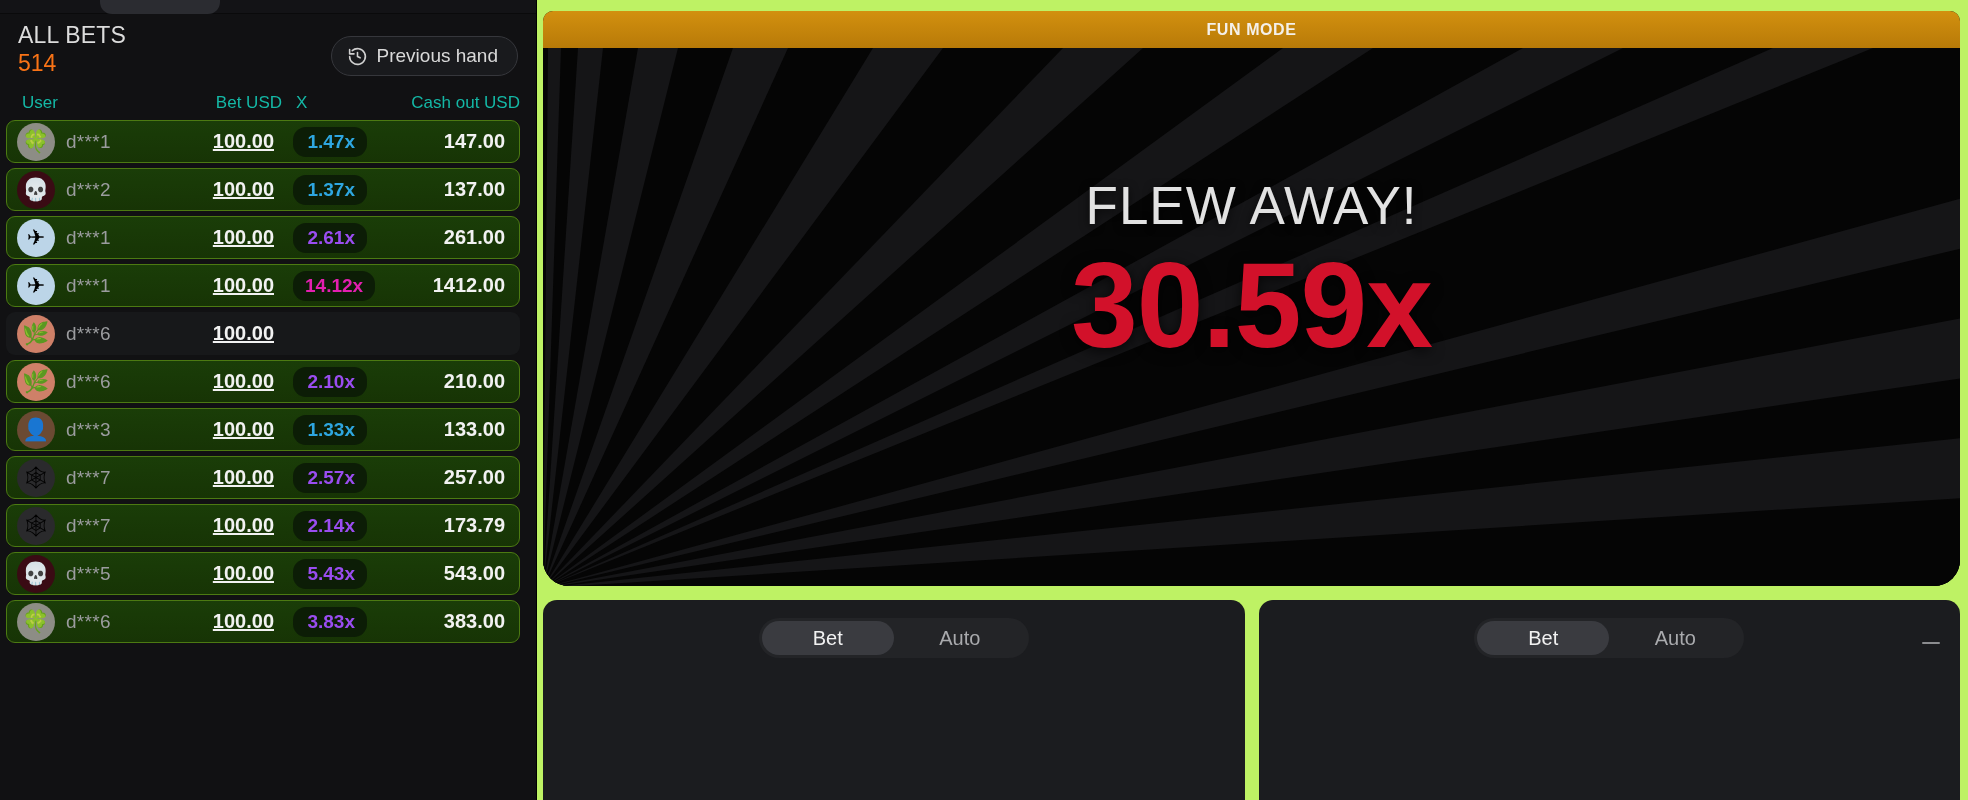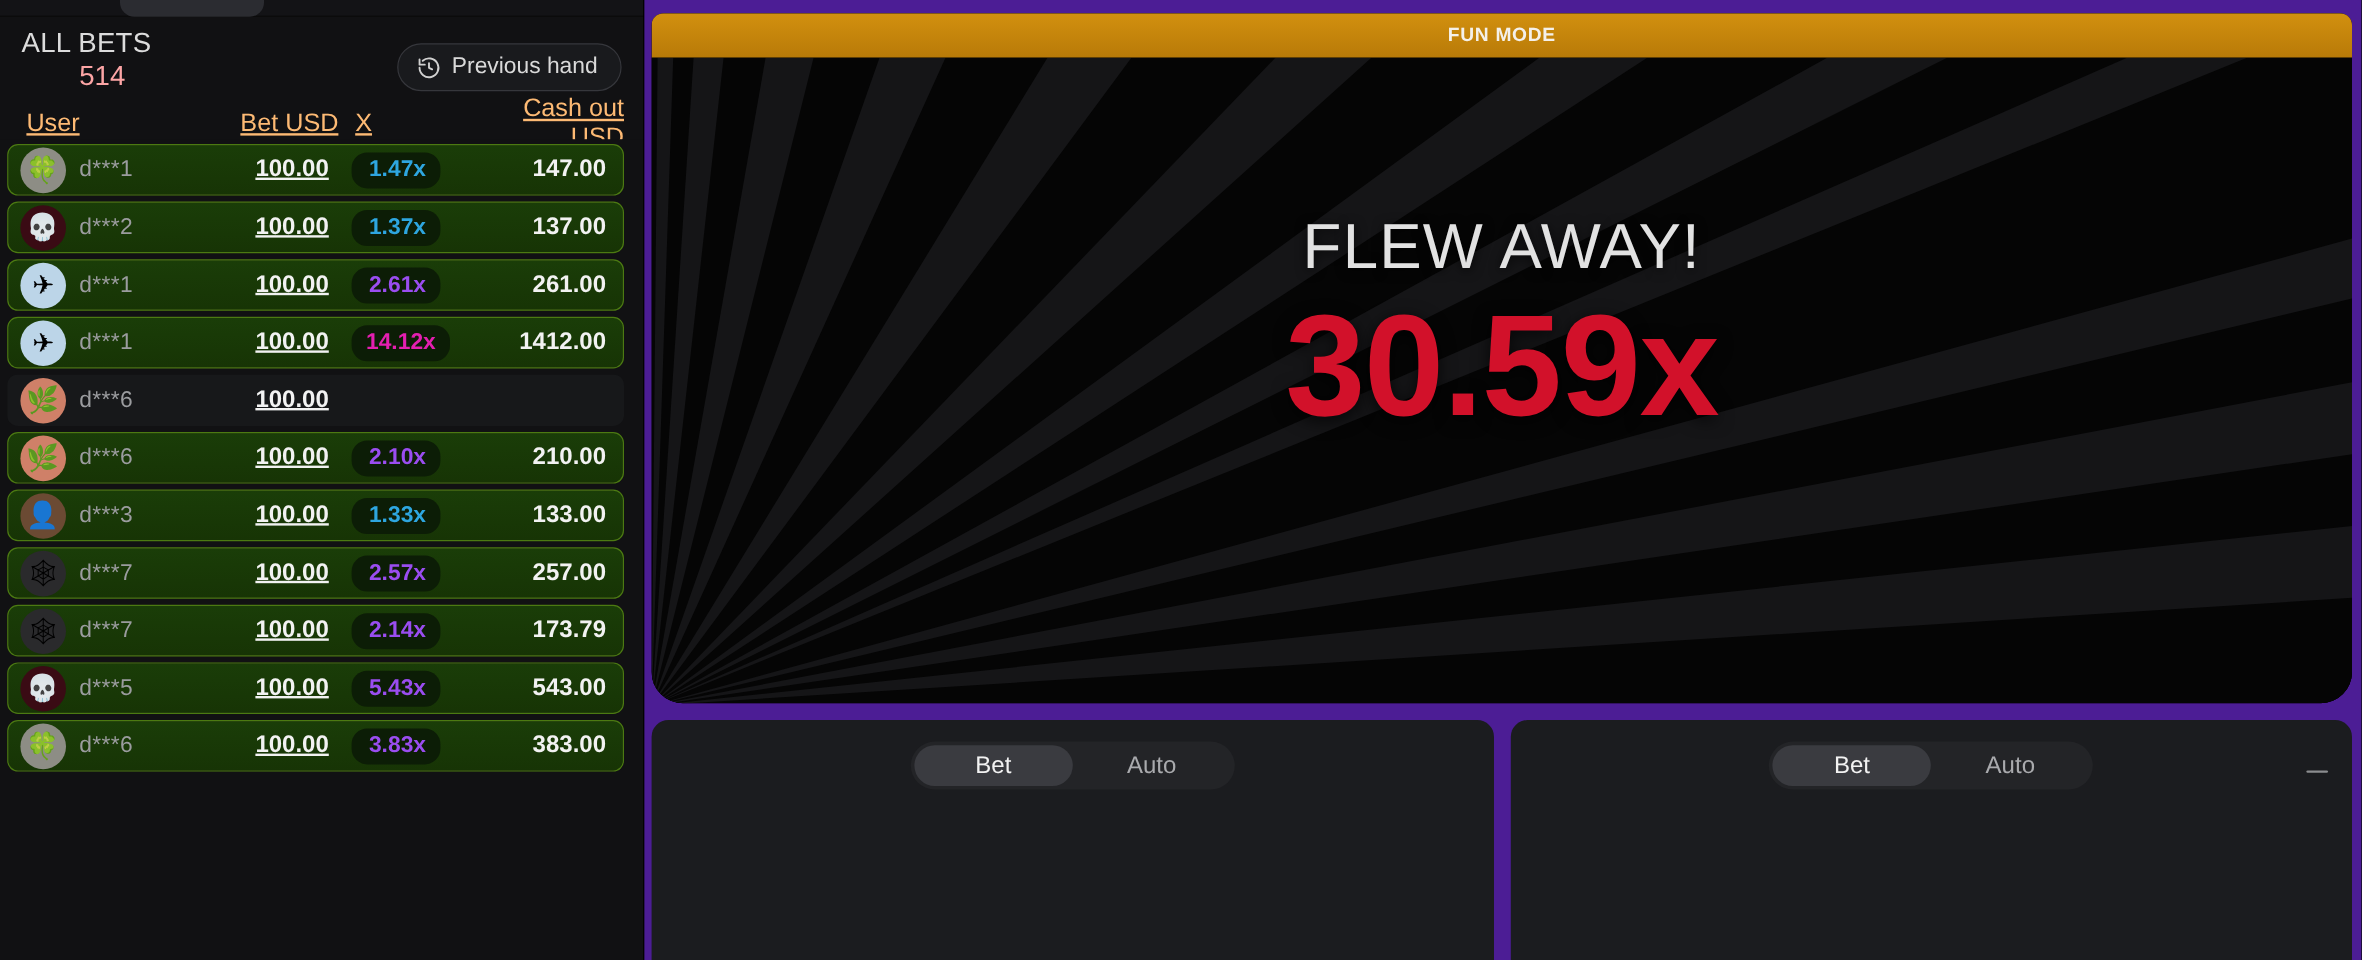--- a/index.html
+++ b/index.html
@@ -41,39 +41,38 @@
     height: 76px;
     padding: 8px 18px 0 18px;
     display: flex; align-items: flex-start; justify-content: space-between;
     background: #111113;
   }
   .allbets-title { line-height: 1.18; }
   .allbets-title .lbl {
     font-size: 23px; color: #dcdcdc; letter-spacing: .2px; font-weight: 400;
   }
   .allbets-title .count {
-    font-size: 23px; color: #fca5a5; font-weight: 400; margin-top: 1px; margin-left: 48px;
+    font-size: 23px; color: #f97316; font-weight: 400; margin-top: 1px;
   }
   .prev-hand {
     margin-top: 14px;
     display: inline-flex; align-items: center; gap: 9px;
     height: 40px; padding: 0 19px 0 15px;
     border: 1px solid #36373c; border-radius: 20px;
     background: #191a1d; color: #d9d9d9; font-size: 19px; white-space: nowrap;
   }
   .prev-hand svg { display: block; }
 
   .list-head {
     flex: none;
     height: 26px;
     display: flex; align-items: center;
     padding: 0 16px 0 22px;
-    font-size: 21px; color: #fdba74;
+    font-size: 17px; color: #14b8a6;
     background: #111113;
-    text-decoration: underline;
   }
   .col-user { width: 152px; }
   .col-bet  { width: 108px; text-align: right; }
   .col-x    { width: 116px; padding-left: 14px; }
   .col-cash { flex: 1; text-align: right; }
 
   .bets-list {
     flex: 1; overflow: hidden;
     padding: 4px 16px 0 6px;
     display: flex; flex-direction: column; gap: 5px;
@@ -118,21 +117,21 @@
   .bet-row:not(.won) .mult { background: transparent; }
   .cashout {
     flex: 1; text-align: right; font-size: 20px; color: #f2f2f2; font-weight: 700;
     padding-right: 4px;
   }
 
   
   .right-side {
     position: relative;
     width: 1431px; height: 800px;
-    background: #4c1d95;
+    background: #bef264;
     display: flex; flex-direction: column;
     padding: 11px 8px 0 6px;
   }
   .game-stage {
     position: relative;
     height: 575px; width: 100%;
     border-radius: 10px 10px 26px 26px;
     overflow: hidden;
     background: #050505;
   }

